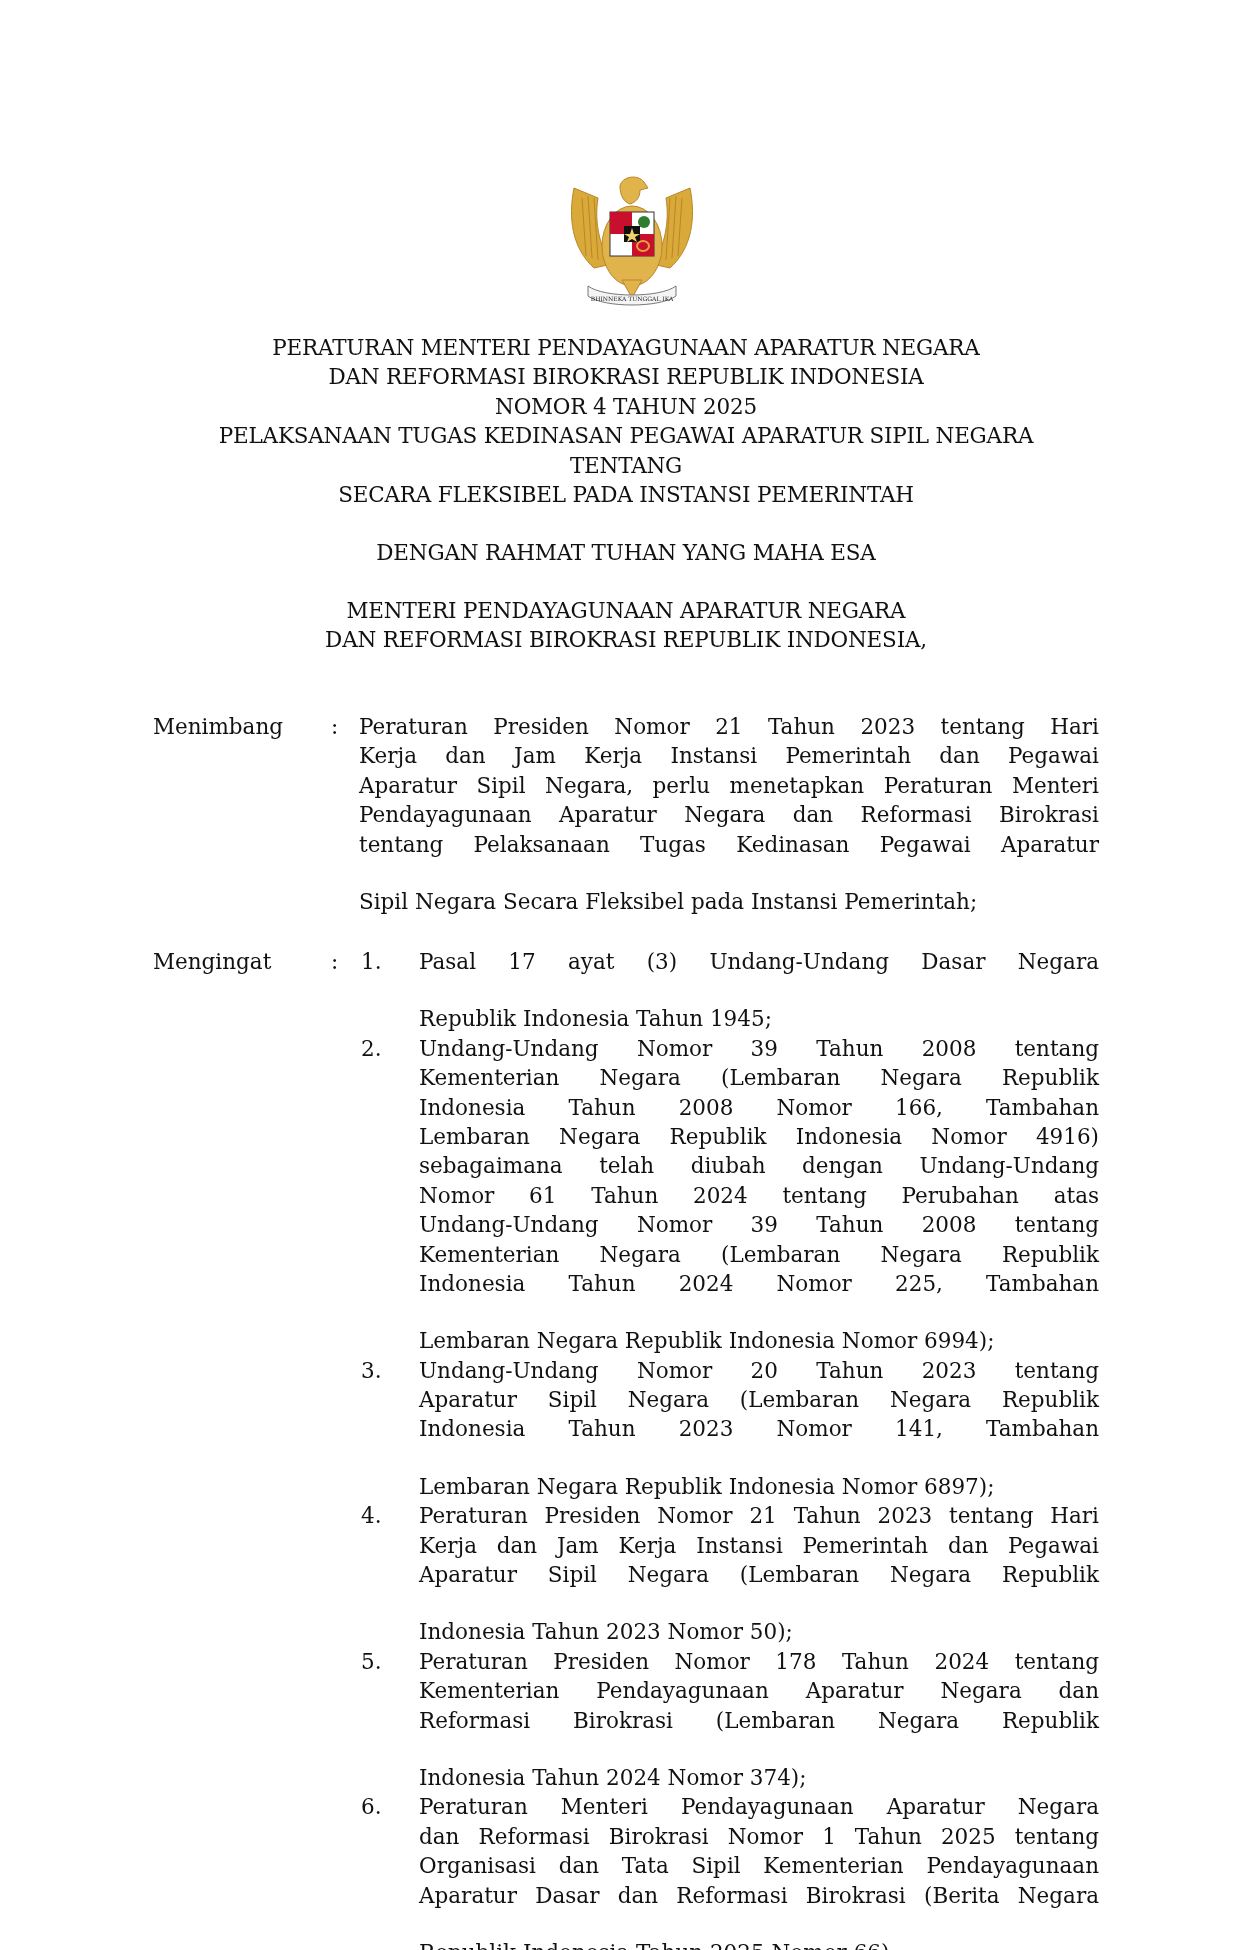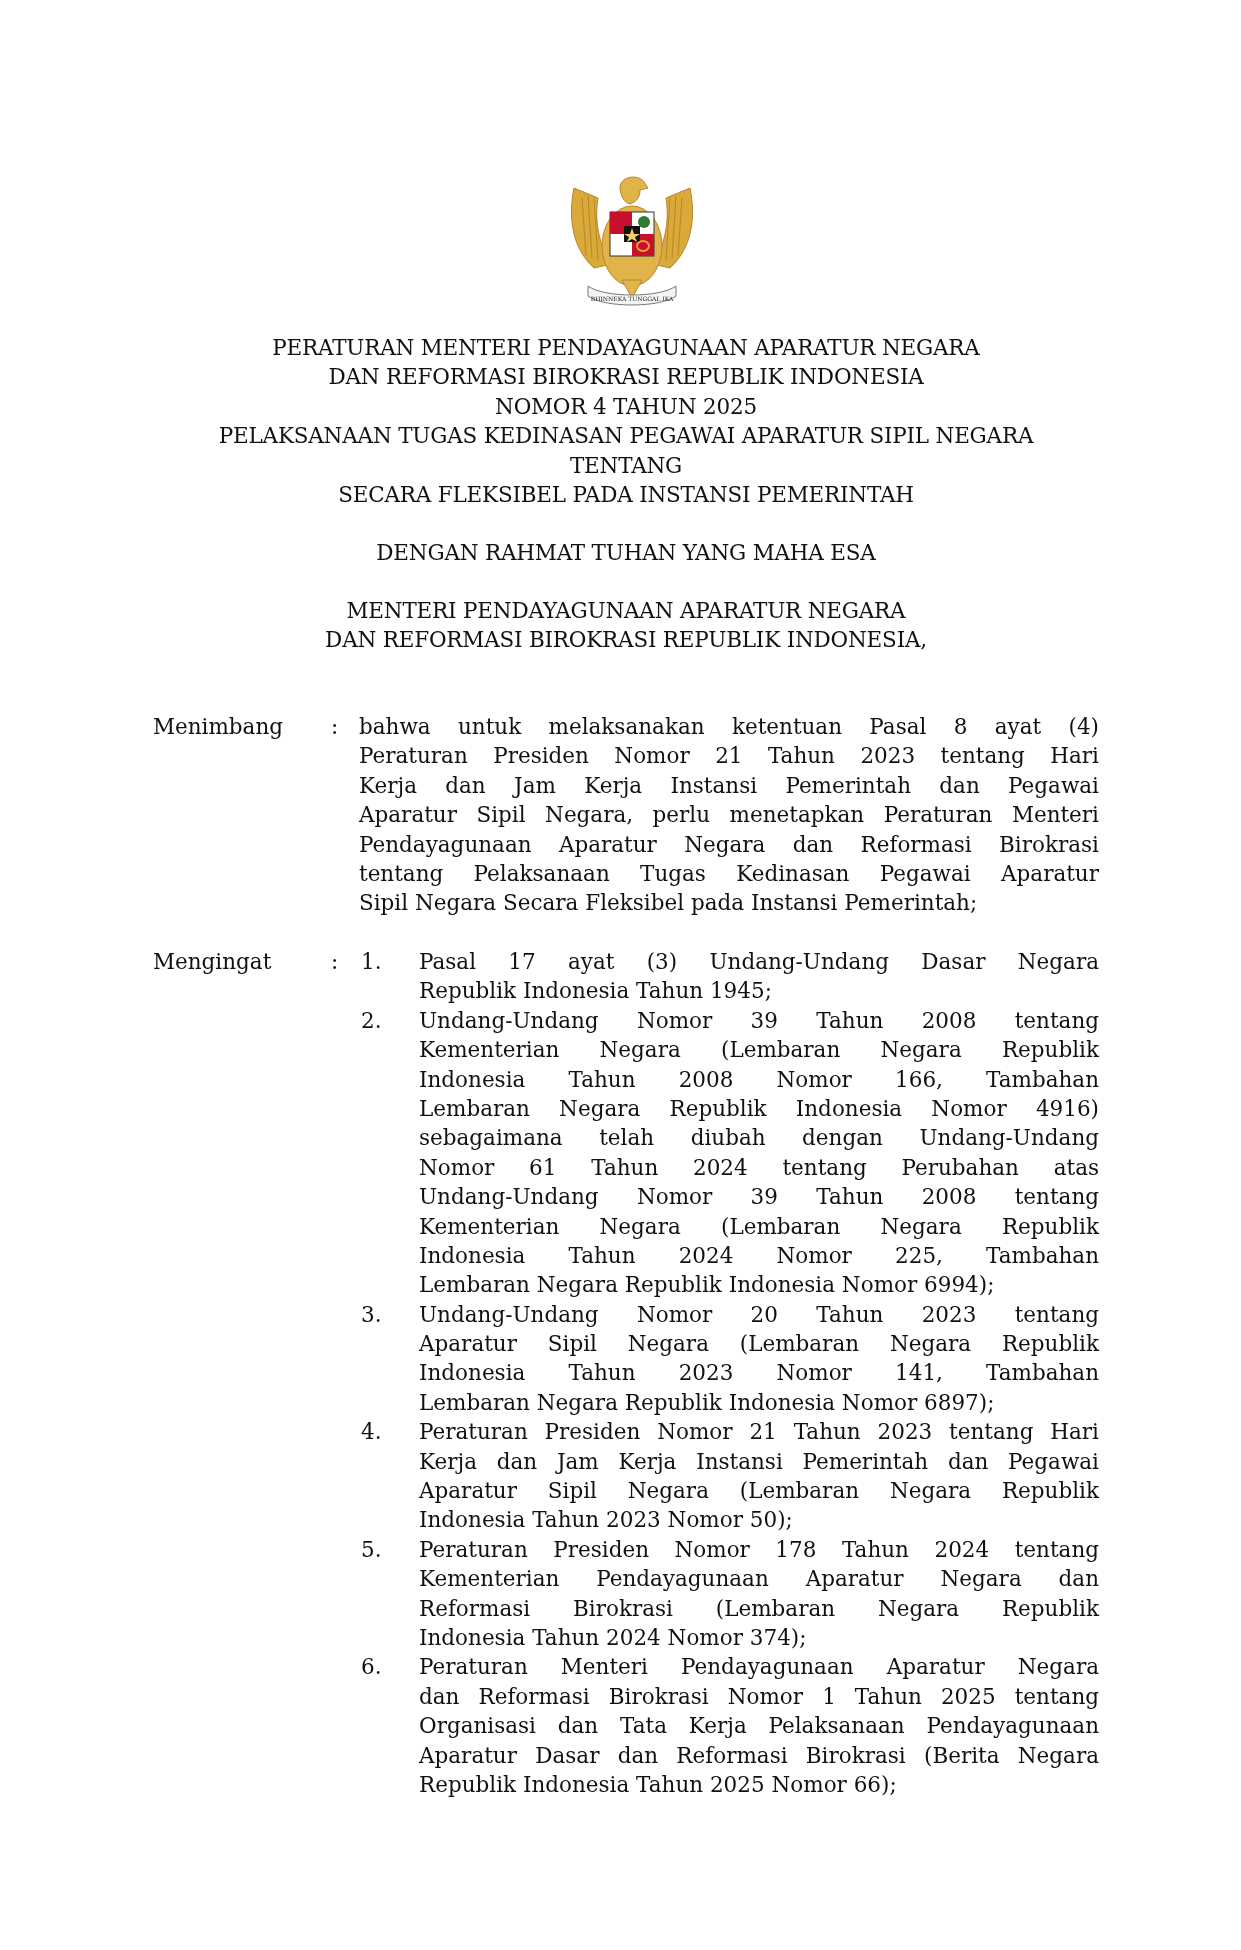--- a/index.html
+++ b/index.html
@@ -25,21 +25,21 @@
     .menteri { top: 596px; }
 
     .section { position: absolute; left: 147px; width: 946px; font-size: 21.5px; line-height: 29.4px; }
     .sec-label { position: absolute; left: 0; top: 0; text-align: center; }
     .sec-colon { position: absolute; left: 178px; top: 0; }
     .sec-body { position: absolute; left: 206px; top: 0; width: 740px; text-align: justify; }
     .menimbang { top: 712px; }
     .mengingat { top: 947px; }
 
     .jline { display: block; text-align: justify; text-align-last: justify; white-space: nowrap; height: 29.4px; }
-    .jline.last { text-align-last: left; }
+    .jline.last { text-align-last: left; margin-top: 28px; }
 
     .item { position: relative; padding-left: 60px; }
     .item-num { position: absolute; left: 2px; top: 0; }
     .item-text { display: block; width: 680px; }
   </style>
 </head>
 <body>
 
 <div class="page">
 
@@ -85,21 +85,20 @@
   </div>
 
   <div class="center-block rahmat">
     <div>DENGAN RAHMAT TUHAN YANG MAHA ESA</div>
   </div>
 
   <div class="section menimbang">
     <span class="sec-label">Menimbang</span>
     <span class="sec-colon">:</span>
     <div class="sec-body">
-      <span class="jline">bahwa untuk melaksanakan ketentuan Pasal 8 ayat (4)</span>
       <span class="jline">Peraturan Presiden Nomor 21 Tahun 2023 tentang Hari</span>
       <span class="jline">Kerja dan Jam Kerja Instansi Pemerintah dan Pegawai</span>
       <span class="jline">Aparatur Sipil Negara, perlu menetapkan Peraturan Menteri</span>
       <span class="jline">Pendayagunaan Aparatur Negara dan Reformasi Birokrasi</span>
       <span class="jline">tentang Pelaksanaan Tugas Kedinasan Pegawai Aparatur</span>
       <span class="jline last">Sipil Negara Secara Fleksibel pada Instansi Pemerintah;</span>
     </div>
   </div>
 
   <div class="section mengingat">
@@ -153,21 +152,21 @@
             <span class="jline">Kementerian Pendayagunaan Aparatur Negara dan</span>
             <span class="jline">Reformasi Birokrasi (Lembaran Negara Republik</span>
             <span class="jline last">Indonesia Tahun 2024 Nomor 374);</span>
           </div>
         </div>
         <div class="item">
           <span class="item-num">6.</span>
           <div class="item-text">
             <span class="jline">Peraturan Menteri Pendayagunaan Aparatur Negara</span>
             <span class="jline">dan Reformasi Birokrasi Nomor 1 Tahun 2025 tentang</span>
-            <span class="jline">Organisasi dan Tata Kerja Pelaksanaan Pendayagunaan</span>
+            <span class="jline">Organisasi dan Tata Sipil Kementerian Pendayagunaan</span>
             <span class="jline">Aparatur Dasar dan Reformasi Birokrasi (Berita Negara</span>
             <span class="jline last">Republik Indonesia Tahun 2025 Nomor 66);</span>
           </div>
         </div>
       </div>
   </div>
 
 </div>
 
 </body></html>

